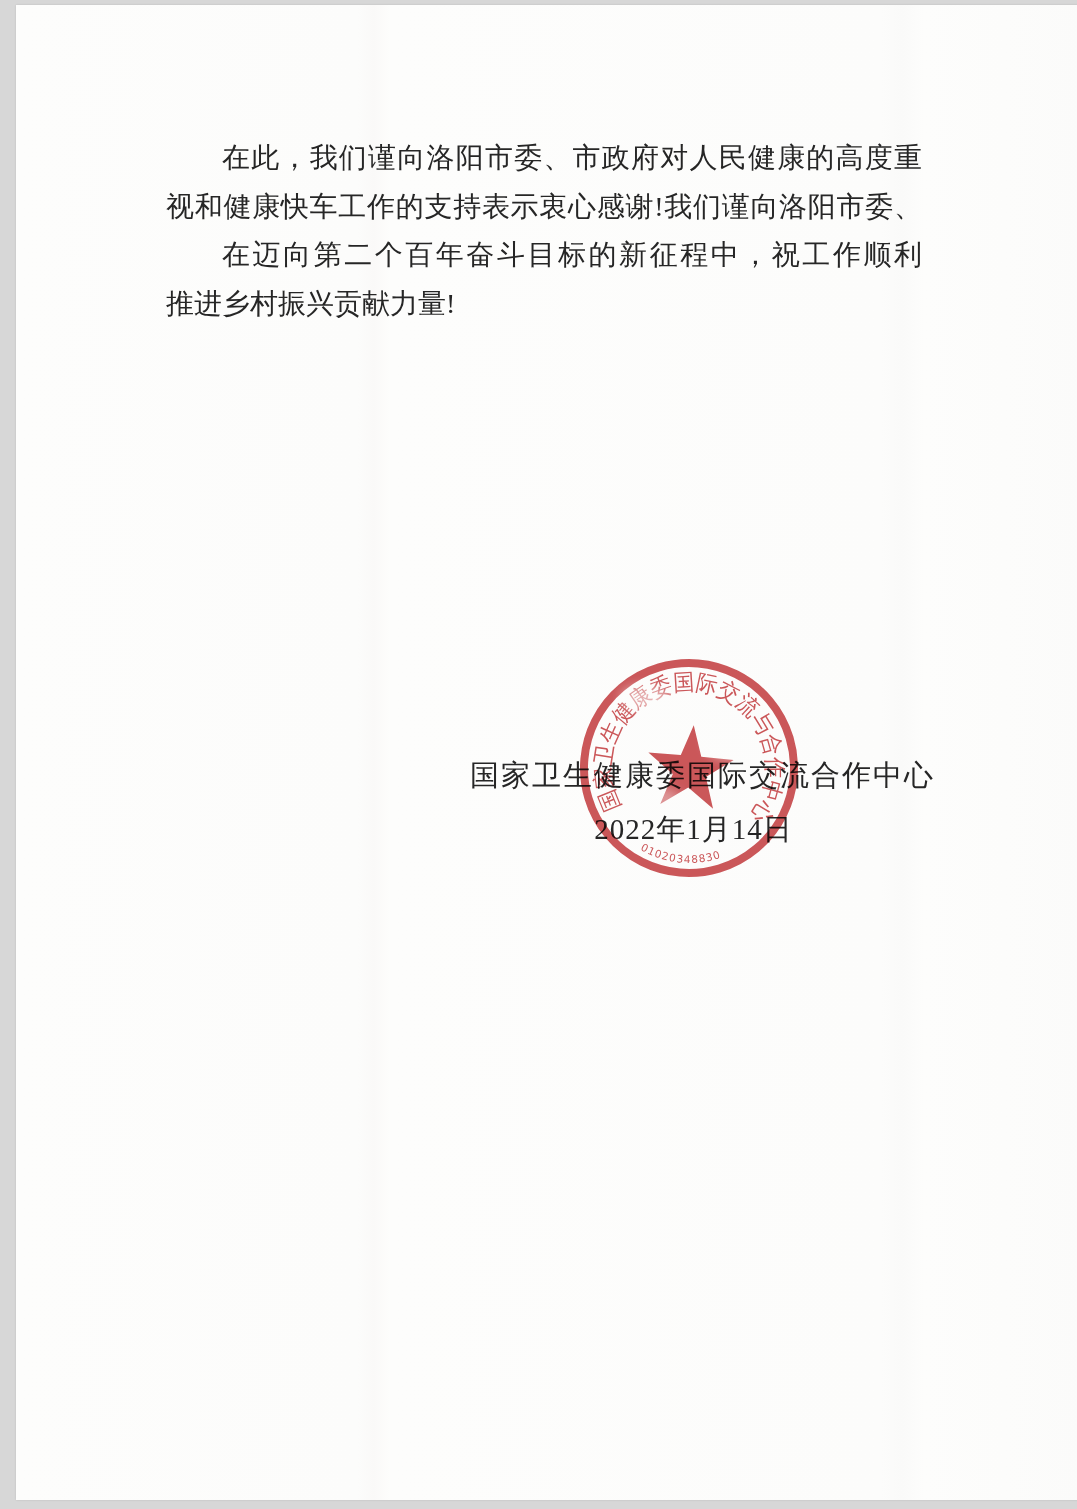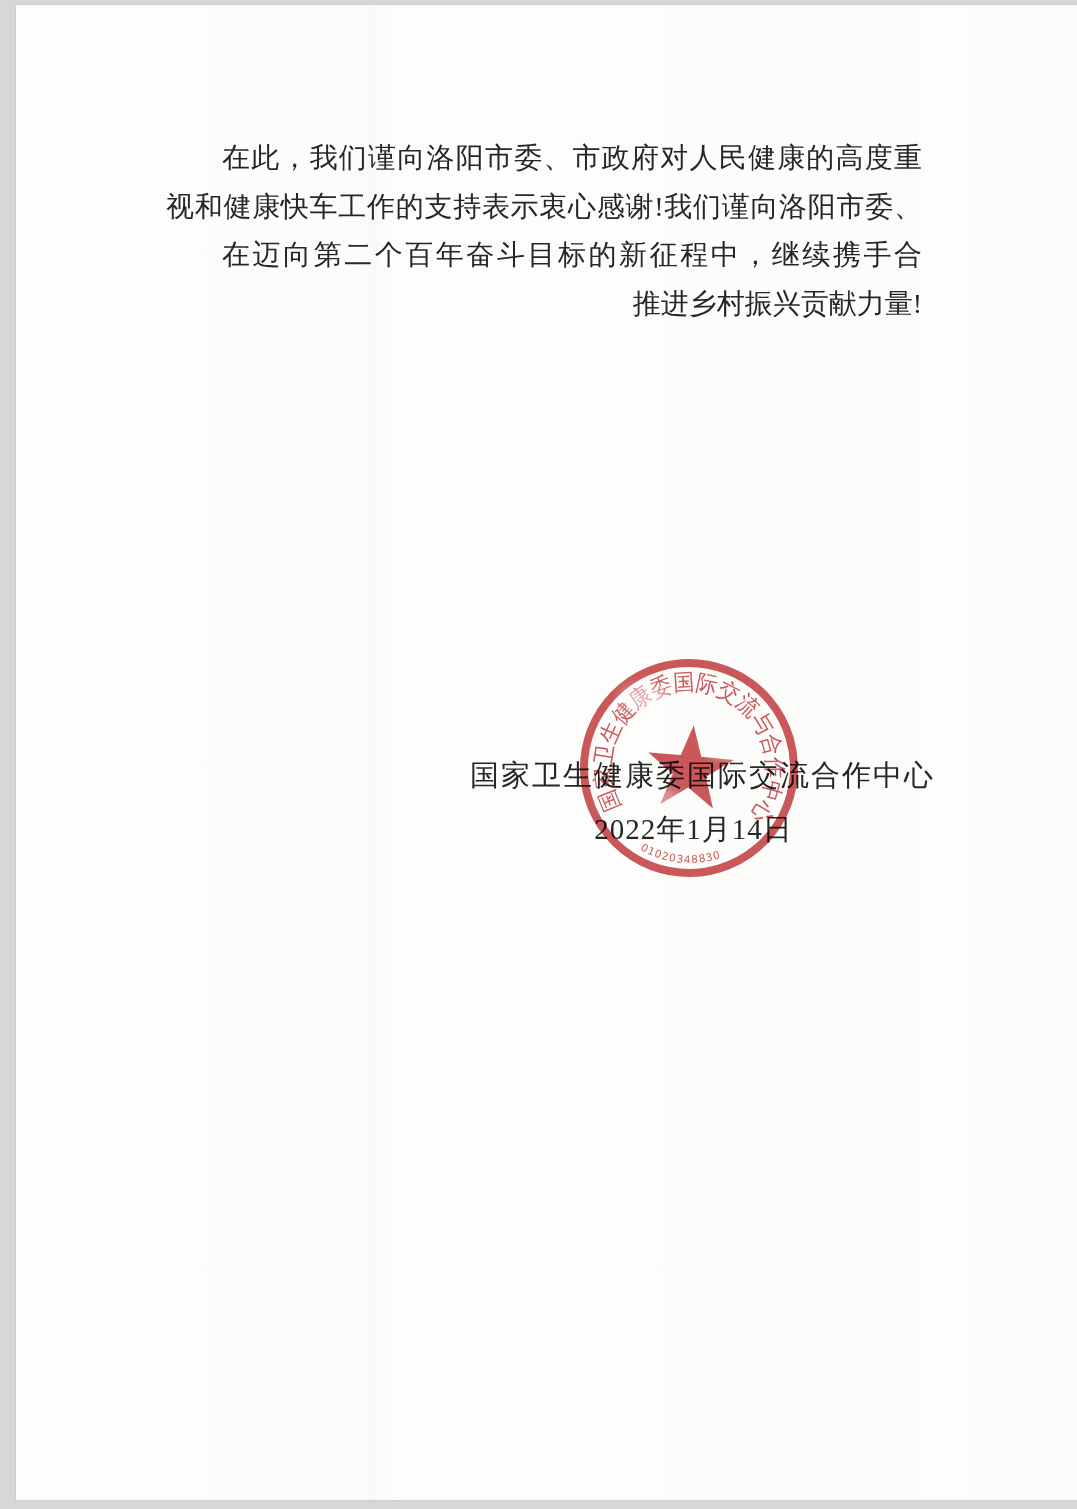--- a/index.html
+++ b/index.html
@@ -26,21 +26,21 @@
   .body-text {
     position: absolute;
     left: 150px;
     top: 129px;
     width: 756px;
     font-size: 28px;
     line-height: 48.5px;
     color: #262626;
     letter-spacing: 0;
   }
-  .line { min-height: 48.5px; text-align: right; }
+  .line { min-height: 48.5px; }
   .line.full {
     text-align: justify;
     text-align-last: justify;
     text-justify: inter-character;
   }
   .line.indent { text-indent: 2em; }
   .sign-block {
     position: absolute;
     left: 454px;
     top: 753px;
@@ -85,21 +85,21 @@
   }
 </style>
 </head>
 <body>
 
 <div class="page">
 
   <div class="body-text">
     <div class="line full indent">在此，我们谨向洛阳市委、市政府对人民健康的高度重</div>
     <div class="line full">视和健康快车工作的支持表示衷心感谢!我们谨向洛阳市委、</div>
-    <div class="line full indent">在迈向第二个百年奋斗目标的新征程中，继续携手合</div>
+    <div class="line full indent">在迈向第二个百年奋斗目标的新征程中，祝工作顺利</div>
     <div class="line">推进乡村振兴贡献力量!</div>
   </div>
 
   <div class="sign-block">
     <div class="sign-line">国家卫生健康委国际交流合作中心</div>
     <div class="date-line">2022年1月14日</div>
   </div>
 
   <div class="seal">
     <svg viewBox="0 0 230 230" xmlns="http://www.w3.org/2000/svg">

